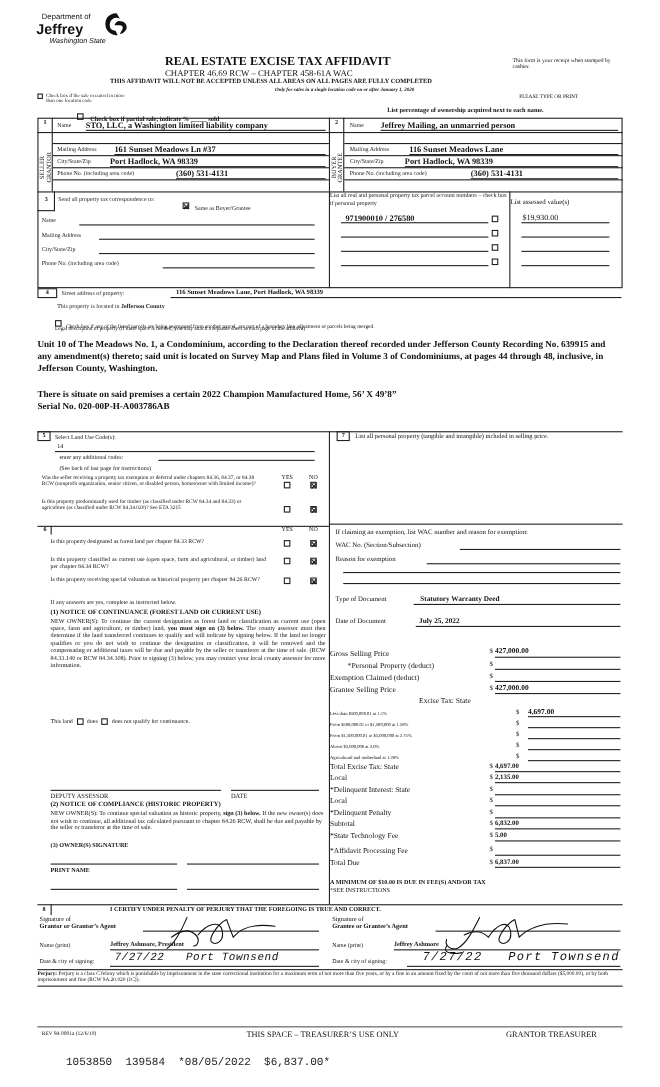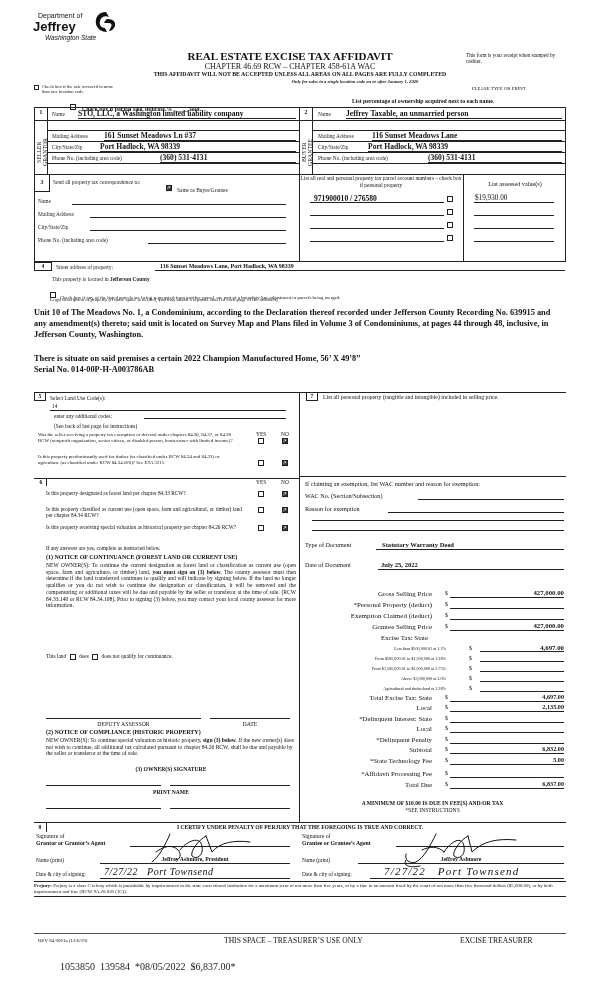--- a/index.html
+++ b/index.html
@@ -14,24 +14,24 @@
   .val { font-size: 7.6px; font-weight: bold; }
   .line { border-bottom: 0.8px solid #222; }
   .cb { display: inline-block; width: 6px; height: 6px; border: 0.8px solid #222; vertical-align: middle; position: relative; background: #fff; }
   .cb.x::before, .cb.x::after { content: ""; position: absolute; left: 2.2px; top: -0.5px; width: 0.8px; height: 6px; background: #222; }
   .cb.x::before { transform: rotate(45deg); }
   .cb.x::after { transform: rotate(-45deg); }
   .cb.x { background: #fff; box-shadow: inset 0 0 0 0.5px #222; }
   .box { border: 0.9px solid #222; }
   .num { position: absolute; font-size: 5.6px; font-weight: bold; text-align: center; }
   .vert { position: absolute; writing-mode: vertical-rl; transform: rotate(180deg); font-size: 6px; text-align: center; line-height: 6px; }
-  .r { text-align: right; }
-  .c { text-align: center; }
+  .r { }
+  .c { text-align: left; }
   .sig path { fill: none; stroke: #111; stroke-width: 1; stroke-linecap: round; }
-  .hand { font-family: Liberation Serif, serif; font-style: italic; font-size: 10px; letter-spacing: 0.5px; }
+  .hand { font-family: Liberation Mono, monospace; font-style: italic; font-size: 10px; letter-spacing: 0.5px; }
 </style>
 </head>
 <body>
 
 <div class="abs" style="left:33px;top:8px;width:90px;height:38px;">
   <div class="abs" style="left:5px;top:4px;font-family:'Liberation Sans',sans-serif;font-size:7px;">Department of</div>
   <div class="abs b" style="left:0;top:11px;font-family:'Liberation Sans',sans-serif;font-size:13px;">Jeffrey</div>
   <div class="abs" style="left:12px;top:26px;font-family:'Liberation Sans',sans-serif;font-size:6.5px;font-style:italic;">Washington State</div>
   <svg class="abs" style="left:60px;top:2px;" width="26" height="24" viewBox="0 0 26 24">
     <path d="M13 2 C5 2 2 8 3 14 C4 19 9 22 14 22 L12 18 C8 18 6 15 7 11 C8 7 12 5 16 7 Z" fill="#111"></path>
@@ -81,21 +81,21 @@
 <div class="abs" style="left:299px;top:107px;width:14px;height:67px;border-right:0.9px solid #222;"></div>
 <div class="num" style="left:299px;top:109px;width:14px;">2</div>
 <div class="vert" style="left:301px;top:131px;width:12px;height:42px;font-size:5.8px;">BUYER GRANTEE</div>
 <div class="abs" style="left:299px;top:120px;width:267px;border-top:0.6px solid #222;"></div>
 <div class="abs" style="left:313px;top:130px;width:253px;border-top:0.6px solid #222;"></div>
 <div class="abs" style="left:313px;top:141px;width:253px;border-top:0.6px solid #222;"></div>
 <div class="abs" style="left:313px;top:152px;width:253px;border-top:0.6px solid #222;"></div>
 <div class="abs" style="left:313px;top:163px;width:253px;border-top:0.6px solid #222;"></div>
 
 <div class="abs lbl" style="left:318px;top:111px;">Name</div>
-<div class="abs val line" style="left:346px;top:109px;width:216px;">Jeffrey Taxable, an unmarried person</div>
+<div class="abs val line" style="left:346px;top:109px;width:216px;">Jeffrey Mailing, an unmarried person</div>
 <div class="abs lbl" style="left:318px;top:133px;">Mailing Address</div>
 <div class="abs val line" style="left:372px;top:131px;width:190px;">116 Sunset Meadows Lane</div>
 <div class="abs lbl" style="left:318px;top:144px;">City/State/Zip</div>
 <div class="abs val line" style="left:368px;top:142px;width:194px;">Port Hadlock, WA 98339</div>
 <div class="abs lbl" style="left:318px;top:155px;">Phone No. (including area code)</div>
 <div class="abs val line" style="left:428px;top:153px;width:134px;">(360) 531-4131</div>
 
 <div class="abs" style="left:34px;top:174px;width:16px;height:18px;border-right:0.6px solid #222;border-bottom:0.6px solid #222;"></div>
 <div class="num" style="left:34px;top:179px;width:16px;">3</div>
 <div class="abs lbl" style="left:53px;top:179px;">Send all property tax correspondence to:</div>
@@ -143,21 +143,21 @@
   <span class="b">Jefferson County</span>
 </div>
 <div class="abs" style="left:50px;top:285px;">
   <span class="cb"></span>
   <span class="tiny" style="font-size:4.9px;">Check box if any of the listed parcels are being segregated from another parcel, are part of a boundary line adjustment or parcels being merged.</span>
 </div>
 <div class="abs tiny" style="left:50px;top:297px;font-size:4.9px;">Legal description of property (if more space is needed, you may attach a separate sheet to each page of the affidavit)</div>
 
 <div class="abs b" style="left:34px;top:308px;width:530px;font-size:8.3px;line-height:10.8px;">Unit 10 of The Meadows No. 1, a Condominium, according to the Declaration thereof recorded under Jefferson County Recording No. 639915 and any amendment(s) thereto; said unit is located on Survey Map and Plans filed in Volume 3 of Condominiums, at pages 44 through 48, inclusive, in Jefferson County, Washington.</div>
 <div class="abs b" style="left:34px;top:354px;width:530px;font-size:8.3px;">There is situate on said premises a certain 2022 Champion Manufactured Home, 56’ X 49’8”</div>
-<div class="abs b" style="left:34px;top:365px;width:530px;font-size:8.3px;">Serial No. 014-00P-H-A003786AB</div>
+<div class="abs b" style="left:34px;top:365px;width:530px;font-size:8.3px;">Serial No. 020-00P-H-A003786AB</div>
 
 <div class="abs" style="left:34px;top:392px;width:532px;border-top:0.9px solid #222;"></div>
 <div class="abs" style="left:299px;top:392px;width:0;height:430px;border-left:0.9px solid #222;"></div>
 <div class="abs" style="left:34px;top:392px;width:12px;height:9px;border:0.9px solid #222;"></div>
 <div class="num" style="left:34px;top:393px;width:12px;">5</div>
 <div class="abs sm" style="left:50px;top:395px;">Select Land Use Code(s):</div>
 <div class="abs line" style="left:50px;top:410px;width:236px;"></div>
 <div class="abs sm" style="left:52px;top:403px;">14</div>
 <div class="abs sm" style="left:54px;top:413px;">enter any additional codes:</div>
 <div class="abs line" style="left:144px;top:413px;width:142px;height:6px;"></div>
@@ -241,21 +241,21 @@
 <div class="abs line" style="left:376px;top:549px;width:188px;"></div>
 <div class="abs b" style="left:382px;top:541px;font-size:6.6px;">Statutory Warranty Deed</div>
 <div class="abs md" style="left:305px;top:561px;">Date of Document</div>
 <div class="abs line" style="left:378px;top:569px;width:186px;"></div>
 <div class="abs b" style="left:381px;top:561px;font-size:6.6px;">July 25, 2022</div>
 
 <div id="s7-rows">
     <div class="abs r" style="left: 300px; top: 590px; width: 132px; font-size: 7px;">Gross Selling Price</div>
     <div class="abs" style="left: 445px; top: 590px; font-size: 6px;">$</div>
     <div class="abs r line" style="left: 450px; top: 589px; width: 114px; height: 9px; font-size: 6.8px; font-weight: bold;">427,000.00</div>
-    <div class="abs r" style="left: 300px; top: 601px; width: 132px; font-size: 7px;">*Personal Property (deduct)</div>
+    <div class="abs r" style="left: 316px; top: 601px; width: 132px; font-size: 7px;">*Personal Property (deduct)</div>
     <div class="abs" style="left: 445px; top: 601px; font-size: 6px;">$</div>
     <div class="abs r line" style="left: 450px; top: 600px; width: 114px; height: 9px; font-size: 6.8px; font-weight: bold;"></div>
     <div class="abs r" style="left: 300px; top: 612px; width: 132px; font-size: 7px;">Exemption Claimed (deduct)</div>
     <div class="abs" style="left: 445px; top: 612px; font-size: 6px;">$</div>
     <div class="abs r line" style="left: 450px; top: 611px; width: 114px; height: 9px; font-size: 6.8px; font-weight: bold;"></div>
     <div class="abs r" style="left: 300px; top: 623px; width: 132px; font-size: 7px;">Grantee Selling Price</div>
     <div class="abs" style="left: 445px; top: 623px; font-size: 6px;">$</div>
     <div class="abs r line" style="left: 450px; top: 622px; width: 114px; height: 9px; font-size: 6.8px; font-weight: bold;">427,000.00</div>
     <div class="abs" style="left: 381px; top: 634px; font-size: 6.8px;">Excise Tax:  State</div>
     <div class="abs r" style="left: 300px; top: 646px; width: 146px; font-size: 4.2px;">Less than $500,000.01 at 1.1%</div>
@@ -347,14 +347,14 @@
 <div class="abs" style="left:34px;top:881px;width:532px;border-top:0.9px solid #222;"></div>
 <div class="abs" style="left:34px;top:883px;width:532px;font-size:4.9px;line-height:6.2px;">
   <span class="b">Perjury:</span>
   <span>Perjury is a class C felony which is punishable by imprisonment in the state correctional institution for a maximum term of not more than five years, or by a fine in an amount fixed by the court of not more than five thousand dollars ($5,000.00), or by both imprisonment and fine (RCW 9A.20.020 (1C)).</span>
 </div>
 <div class="abs" style="left:34px;top:896px;width:532px;border-top:0.9px solid #222;"></div>
 
 <div class="abs" style="left:34px;top:933px;width:532px;border-top:1px solid #555;"></div>
 <div class="abs" style="left:38px;top:938px;font-size:5px;">REV 84 0001a (12/6/19)</div>
 <div class="abs" style="left:224px;top:936px;font-size:7.6px;">THIS SPACE – TREASURER’S USE ONLY</div>
-<div class="abs" style="left:460px;top:936px;font-size:7.6px;">EXCISE TREASURER</div>
-<div class="abs" style="left:60px;top:961px;font-family:Liberation Serif, serif;font-size:10px;white-space:pre;color:#222;">1053850  139584  *08/05/2022  $6,837.00*</div>
+<div class="abs" style="left:460px;top:936px;font-size:7.6px;">GRANTOR TREASURER</div>
+<div class="abs" style="left:60px;top:961px;font-family:Liberation Mono, monospace;font-size:10px;white-space:pre;color:#222;">1053850  139584  *08/05/2022  $6,837.00*</div>
 
 </body></html>

